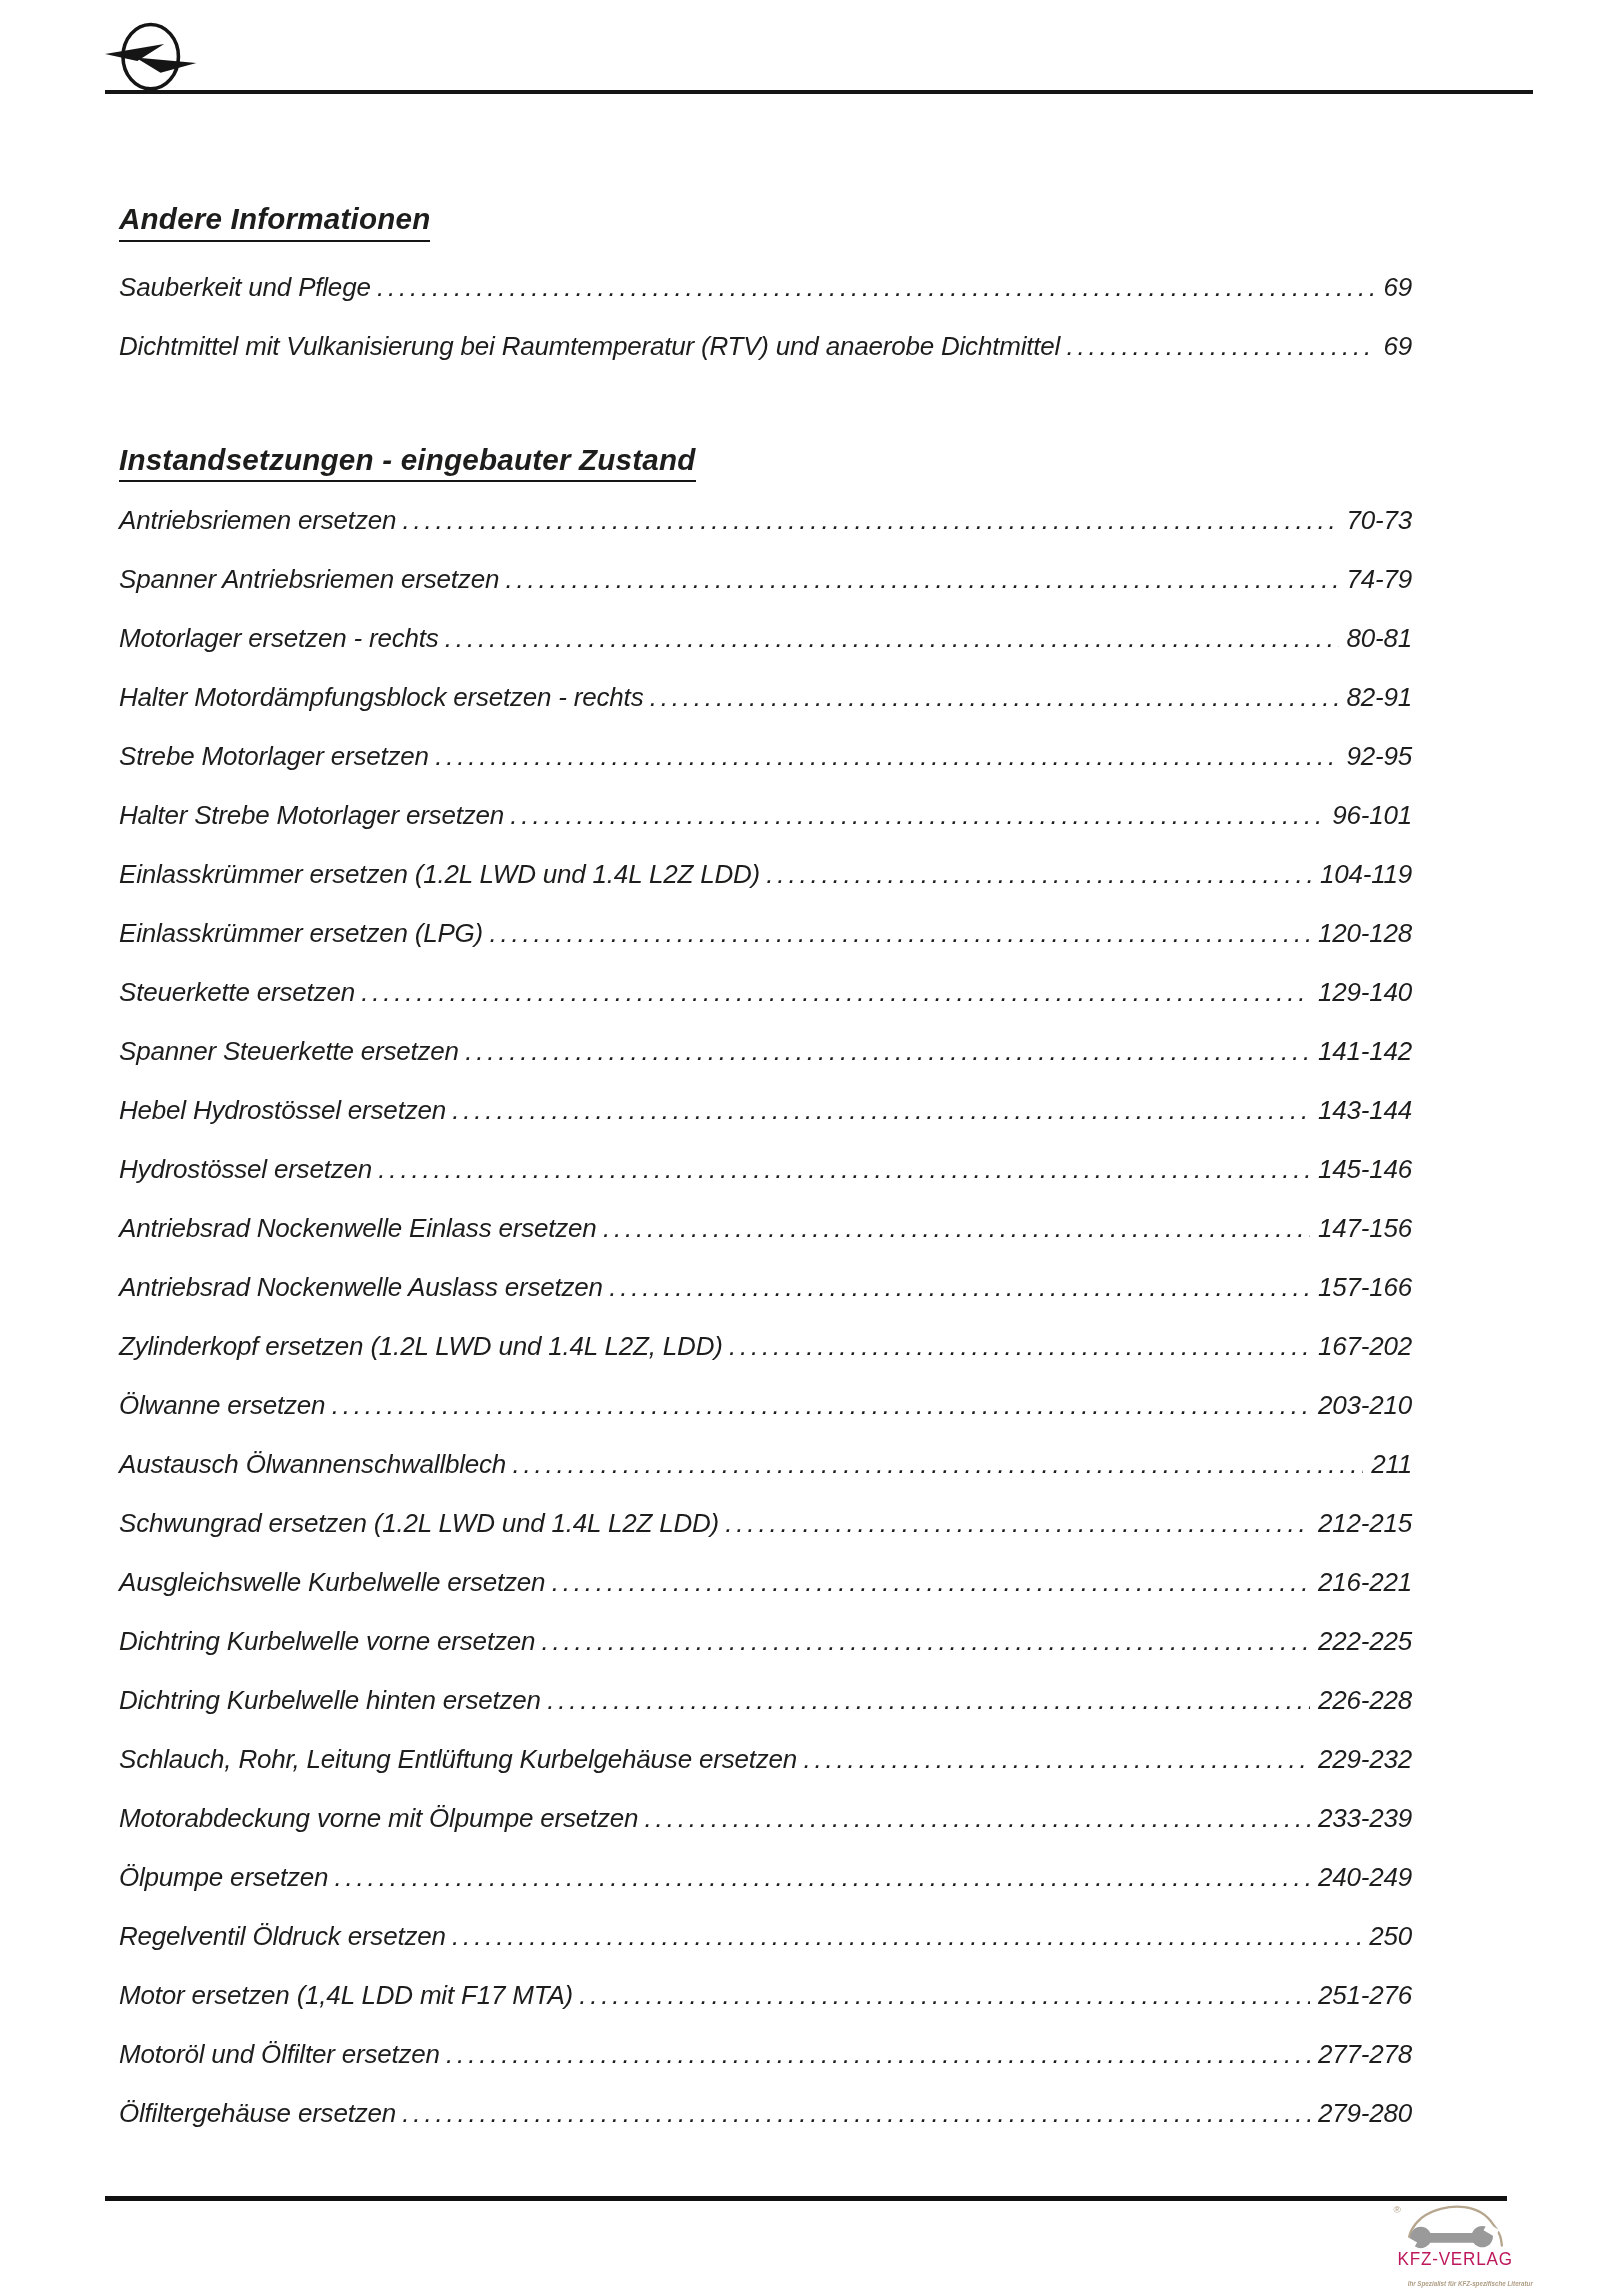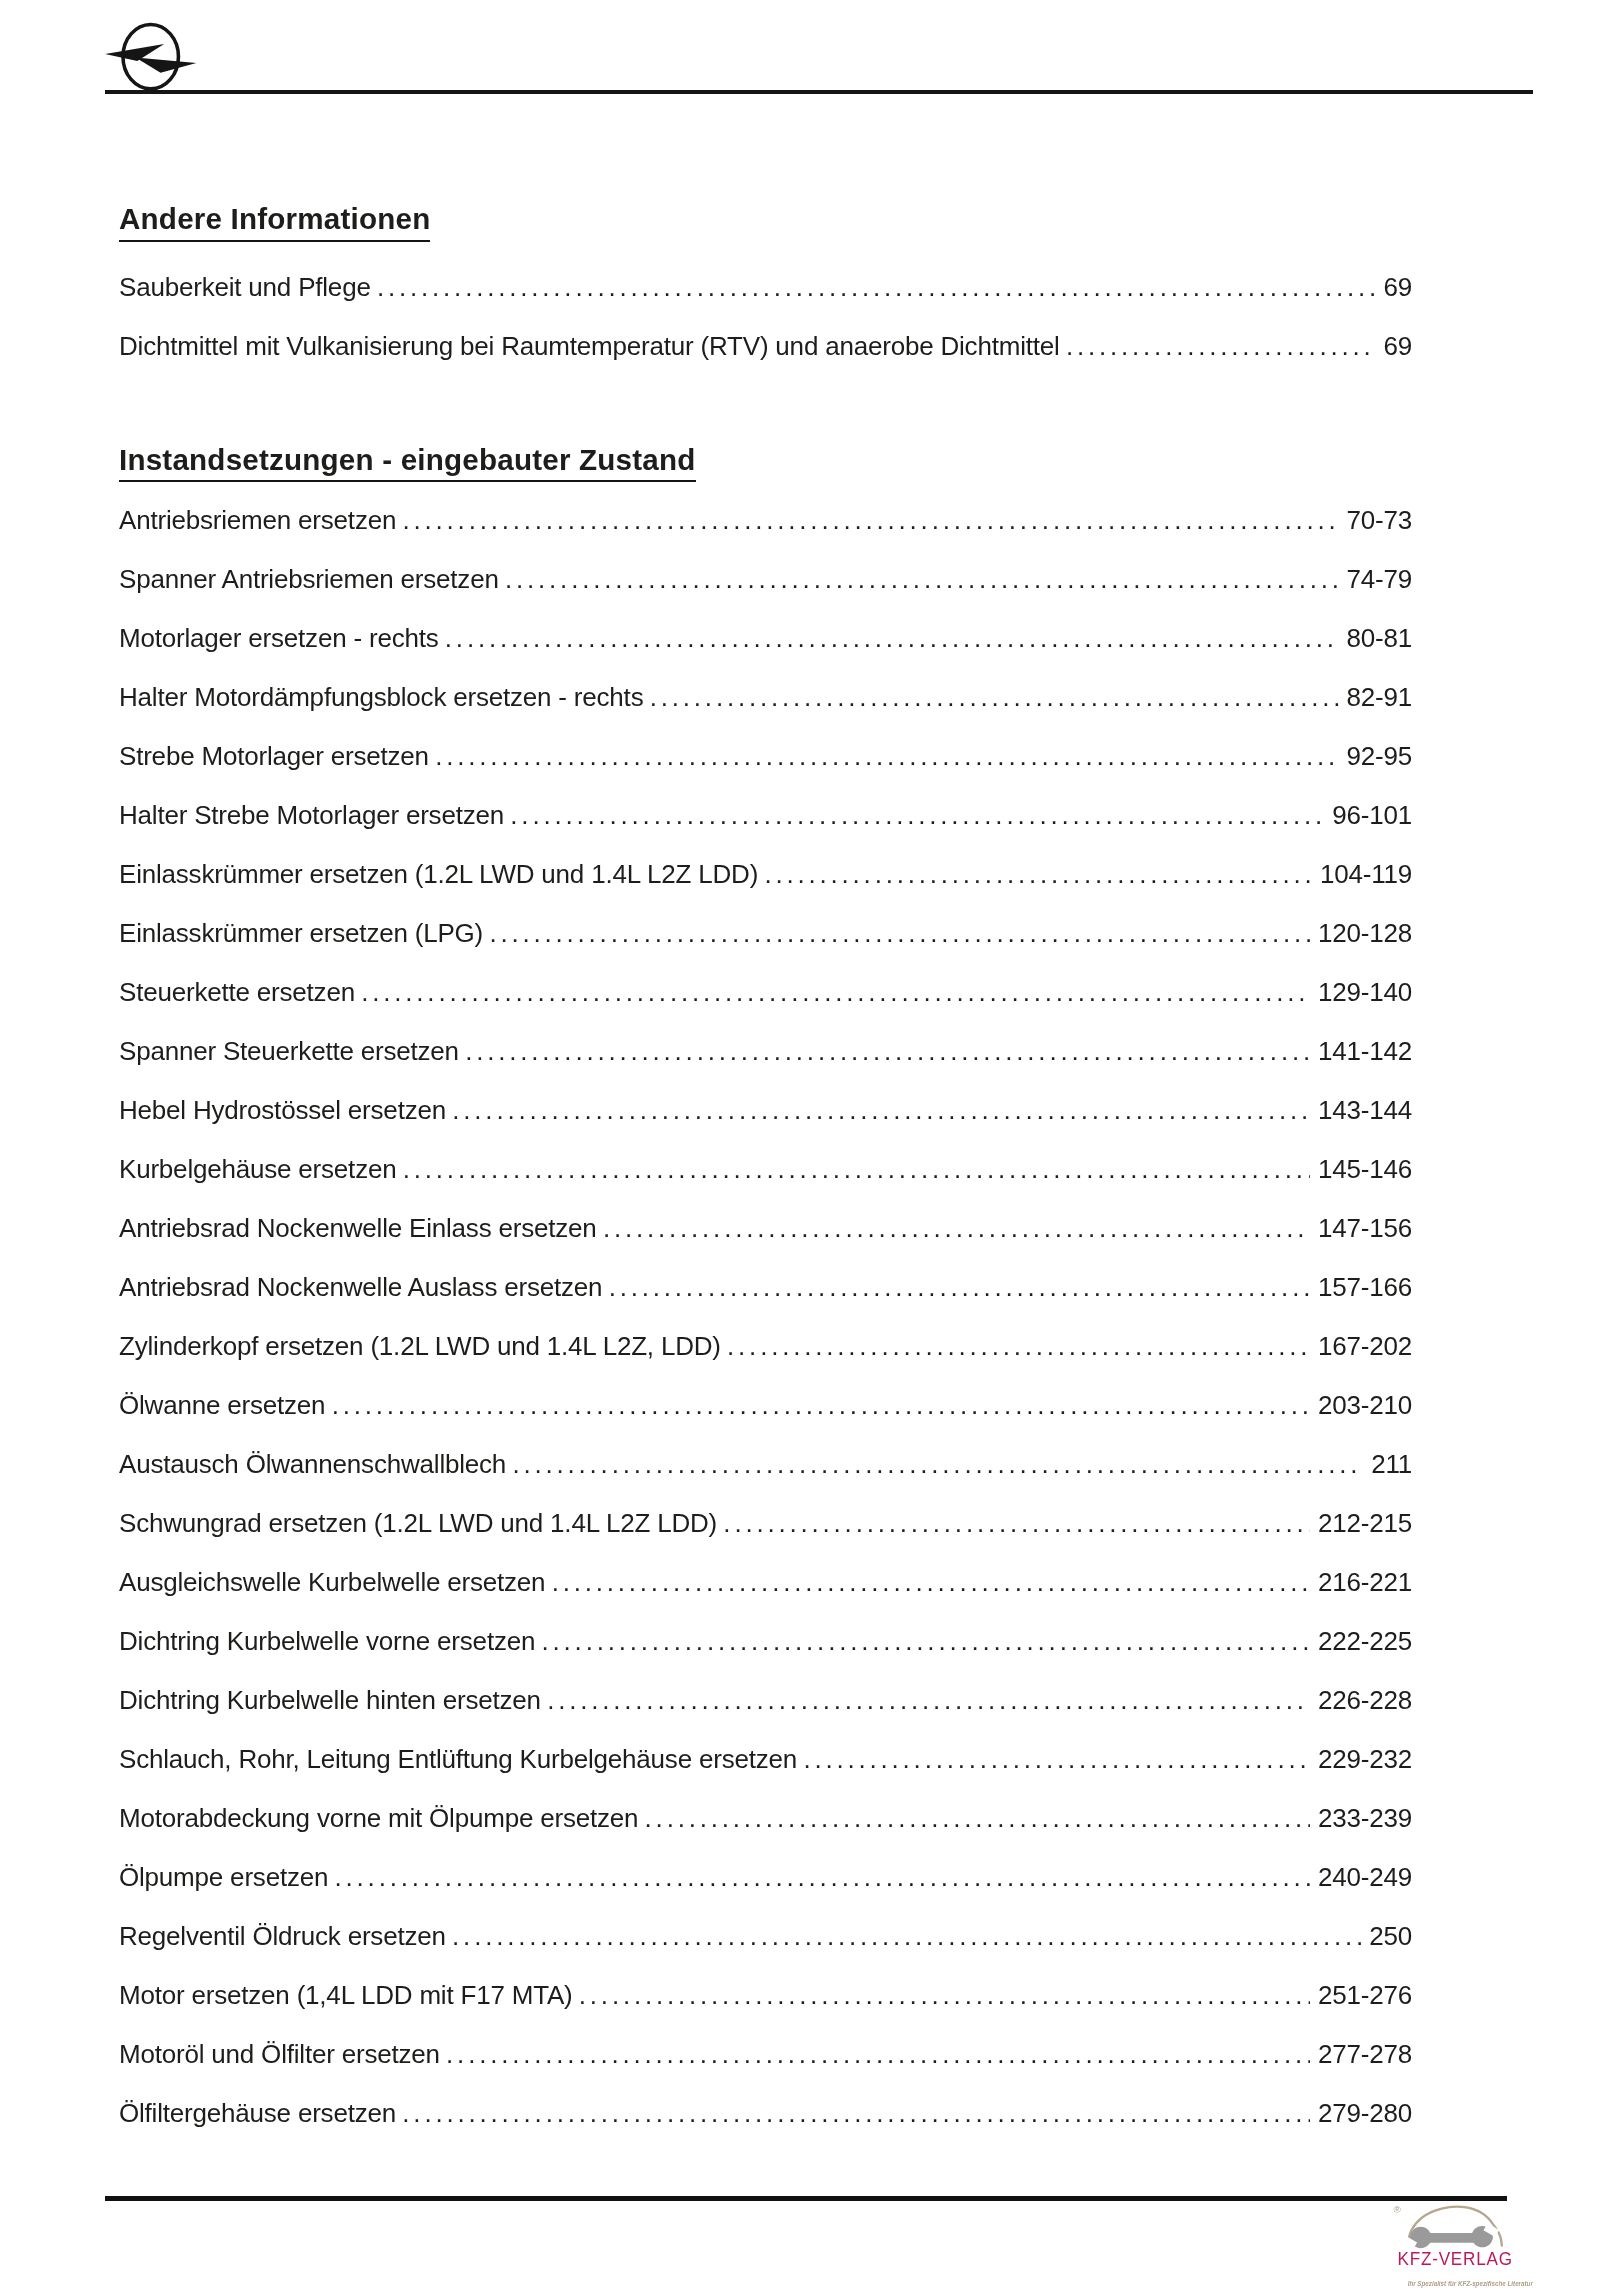--- a/index.html
+++ b/index.html
@@ -14,21 +14,21 @@
   
   .opel-logo{position:absolute;left:103px;top:10.7px;}
   .header-rule{
     position:absolute;left:105px;top:90px;
     width:1428px;height:3.6px;background:#151515;
   }
   
   .content{
     position:absolute;left:119px;top:202px;width:1293px;
   }
-  .section{display:block;}
+  .section{display:block;font-style:italic;}
   .sec-title{
     display:inline-block;
     font-size:29.6px;font-weight:700;
     padding-bottom:3.6px;
     border-bottom:2.7px solid #151515;
     letter-spacing:0.2px;
     white-space:nowrap;
   }
   .sec-rows{margin-top:29px;}
   .sec-rows.second{margin-top:22px;}
@@ -186,21 +186,21 @@
     <span class="toc-pages">141-142</span>
   </div>
 
   <div class="toc-row">
     <span class="toc-label">Hebel Hydrostössel ersetzen</span>
     <span class="toc-dots"></span>
     <span class="toc-pages">143-144</span>
   </div>
 
   <div class="toc-row">
-    <span class="toc-label">Kurbelgehäuse ersetzen</span>
+    <span class="toc-label">Hydrostössel ersetzen</span>
     <span class="toc-dots"></span>
     <span class="toc-pages">145-146</span>
   </div>
 
   <div class="toc-row">
     <span class="toc-label">Antriebsrad Nockenwelle Einlass ersetzen</span>
     <span class="toc-dots"></span>
     <span class="toc-pages">147-156</span>
   </div>
 

